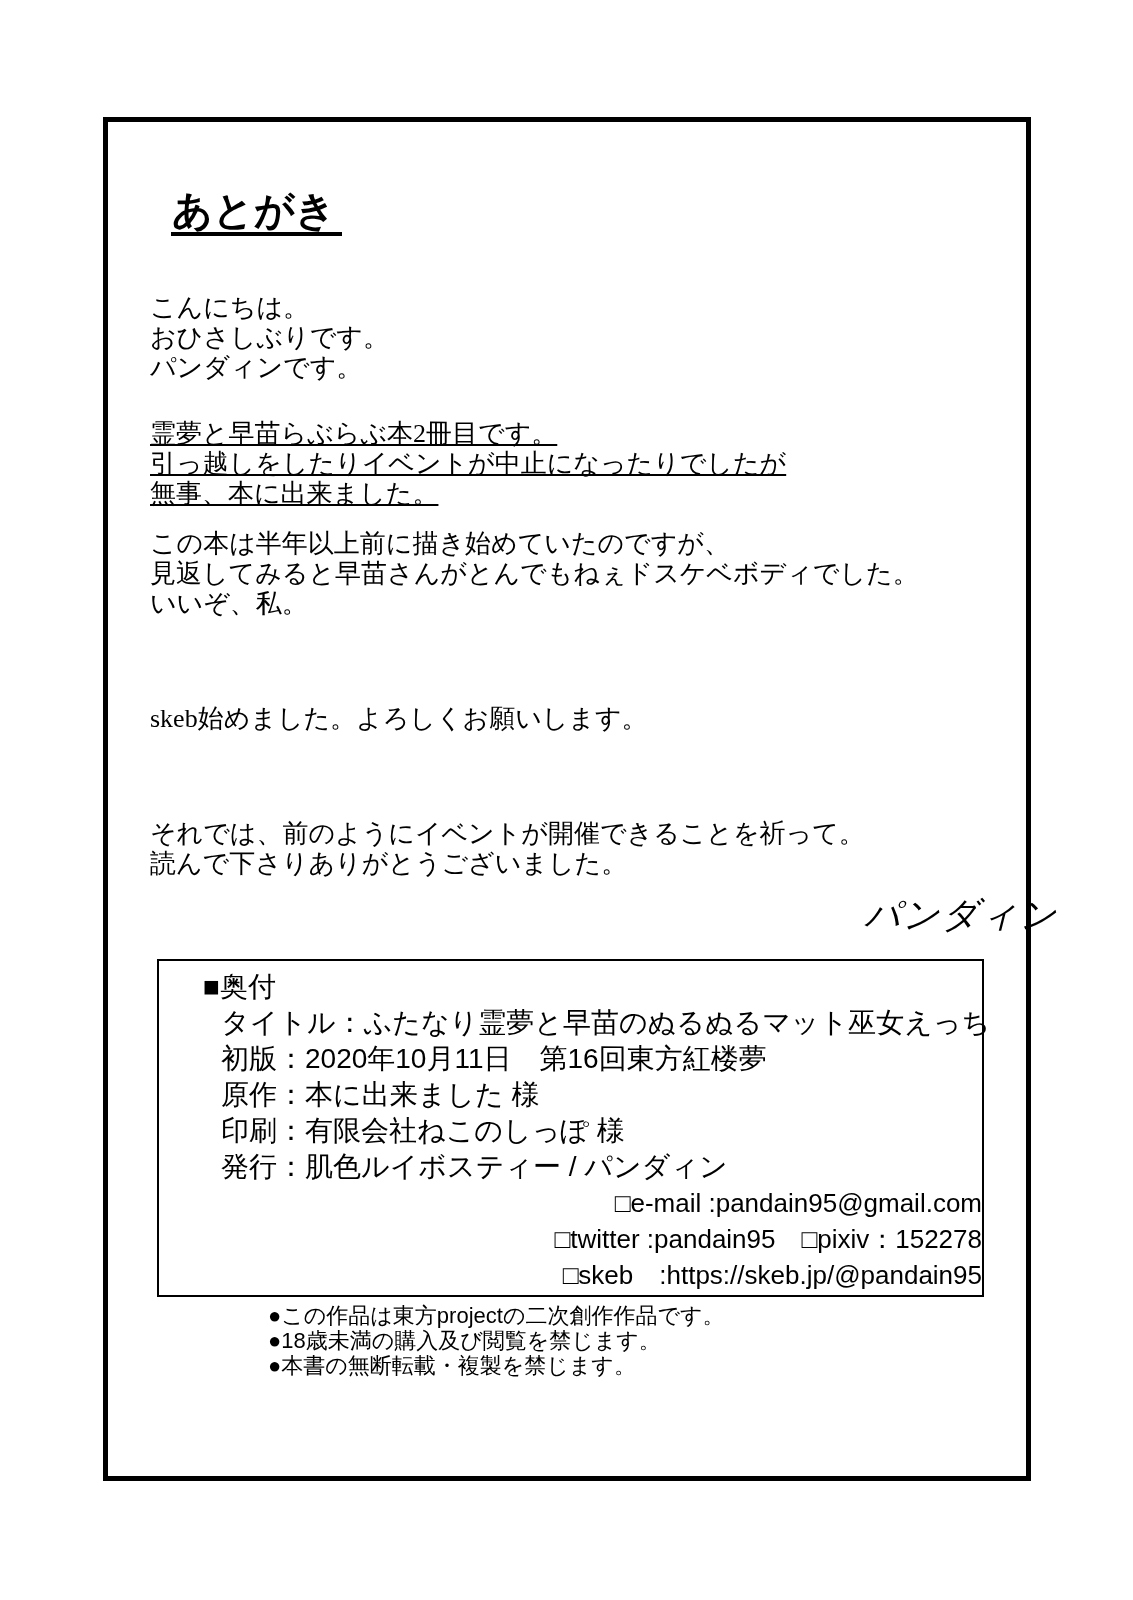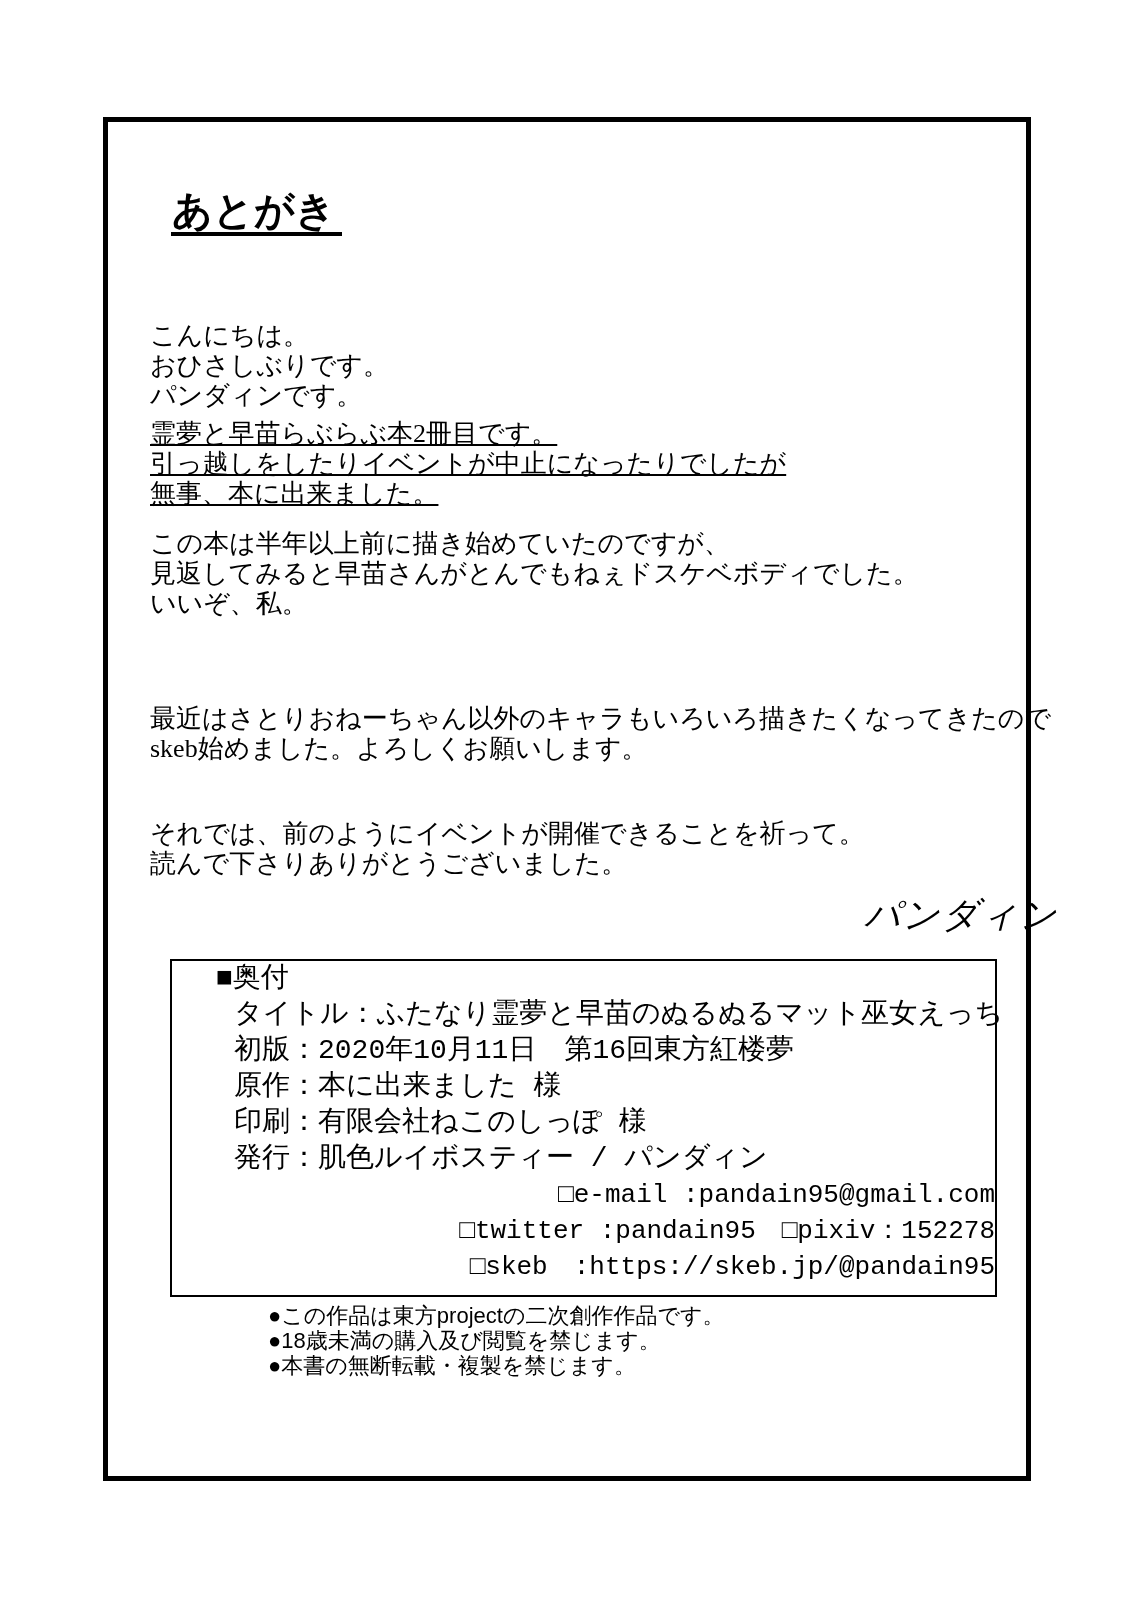--- a/index.html
+++ b/index.html
@@ -32,43 +32,43 @@
     display: inline-block;
   }
   .para {
     position: absolute;
     left: 150px;
     font-family: "Liberation Serif", "DejaVu Serif", serif;
     font-size: 26px;
     line-height: 30px;
     white-space: nowrap;
   }
-  .para-1 { top: 321px; }
+  .para-1 { top: 293px; }
   .para-2 { top: 419px; text-decoration: underline; }
   .para-3 { top: 529px; }
   .para-4 { top: 704px; }
   .para-5 { top: 819px; }
   .signature {
     position: absolute;
     left: 864px; top: 891px;
     font-family: "Liberation Serif", "DejaVu Serif", serif;
     font-size: 36px;
     font-style: italic;
     letter-spacing: 2px;
     white-space: nowrap;
   }
   .colophon {
     position: absolute;
-    left: 170px; top: 959px;
+    left: 157px; top: 959px;
     width: 827px; height: 338px;
     border: 2px solid #000000;
     box-sizing: border-box;
-    font-family: Liberation Mono, monospace;
+    font-family: Liberation Sans, sans-serif;
     font-size: 28px;
-    padding-top: 0;
+    padding-top: 8px;
   }
   .c-heading { margin-left: 44px; line-height: 36px; white-space: nowrap; }
   .c-row     { margin-left: 62px; line-height: 36px; white-space: nowrap; }
   .c-contact { margin-left: 140px; line-height: 36px; font-size: 26px; white-space: nowrap; text-align: right; }
   .pixiv-gap { margin-left: 26px; }
   .notices {
     position: absolute;
     left: 268px; top: 1303px;
     font-family: "Liberation Sans", sans-serif;
     font-size: 22px;
@@ -96,21 +96,20 @@
     <div>無事、本に出来ました。</div>
   </div>
 
   <div class="para para-3">
     <div>この本は半年以上前に描き始めていたのですが、</div>
     <div>見返してみると早苗さんがとんでもねぇドスケベボディでした。</div>
     <div>いいぞ、私。</div>
   </div>
 
   <div class="para para-4">
-    <div>最近はさとりおねーちゃん以外のキャラもいろいろ描きたくなってきたので</div>
     <div>skeb始めました。よろしくお願いします。</div>
   </div>
 
   <div class="para para-5">
     <div>それでは、前のようにイベントが開催できることを祈って。</div>
     <div>読んで下さりありがとうございました。</div>
   </div>
 
   <div class="signature">パンダィン</div>
 

